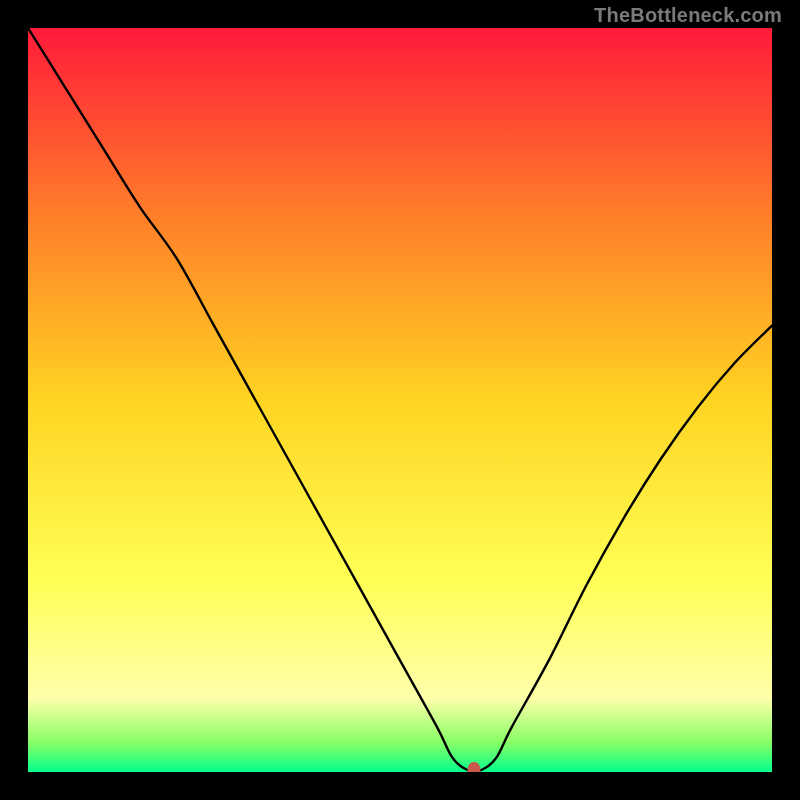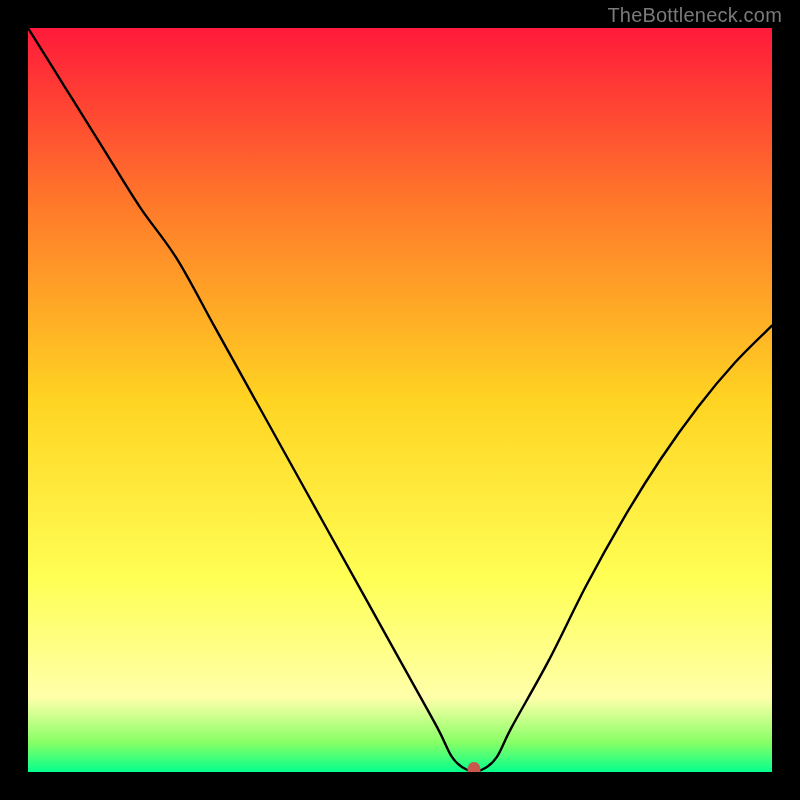--- a/index.html
+++ b/index.html
@@ -15,21 +15,21 @@
     width: 800px;
     height: 800px;
     background: #000;
   }
   .watermark {
     position: absolute;
     top: 4px;
     right: 18px;
     color: #7a7a7a;
     font-size: 20px;
-    font-weight: 400;
+    font-weight: 700;
     letter-spacing: 0.2px;
     z-index: 20;
     text-align: center;
   }
   .plot-area {
     position: absolute;
     left: 28px;
     top: 28px;
     width: 744px;
     height: 744px;

